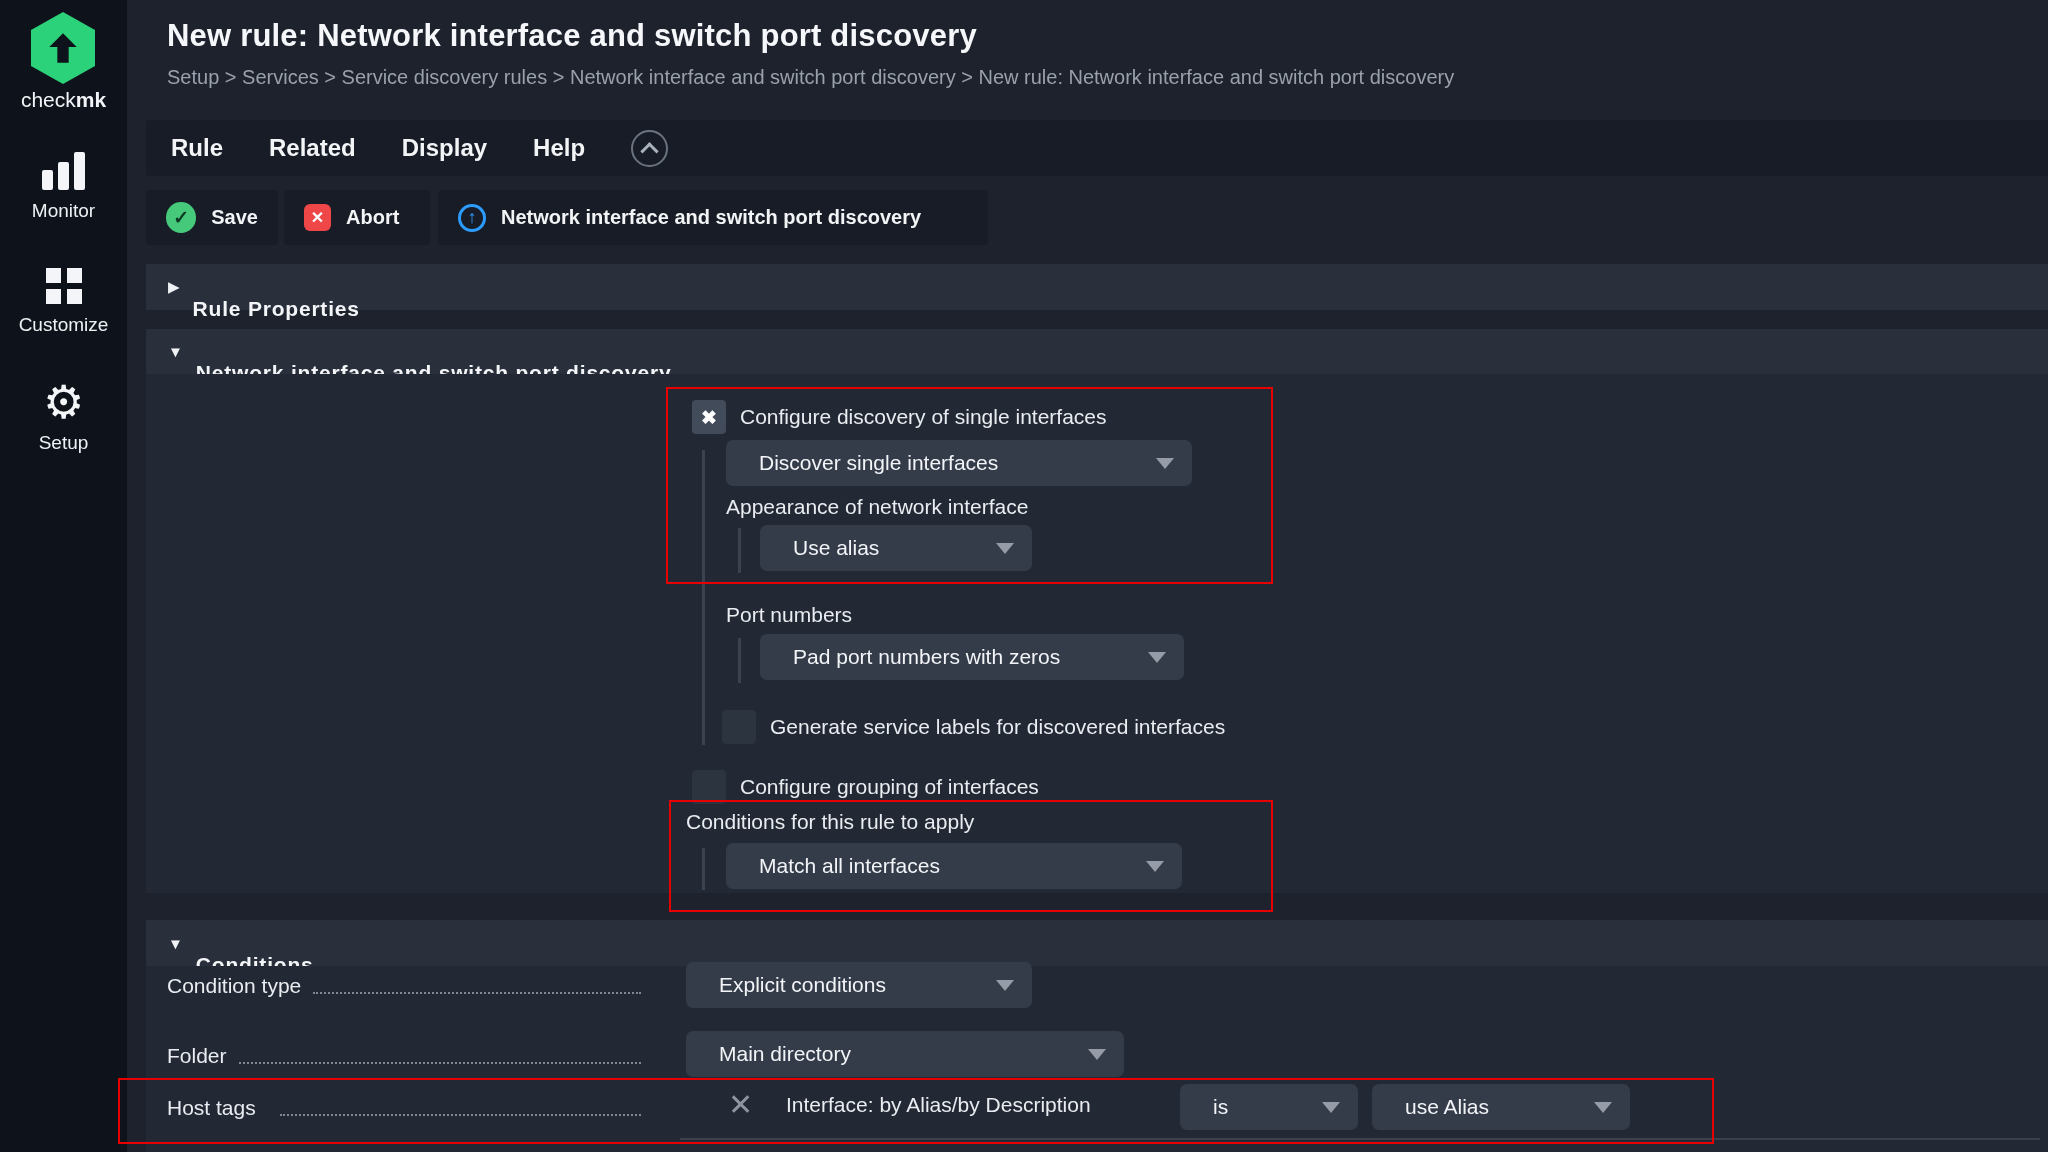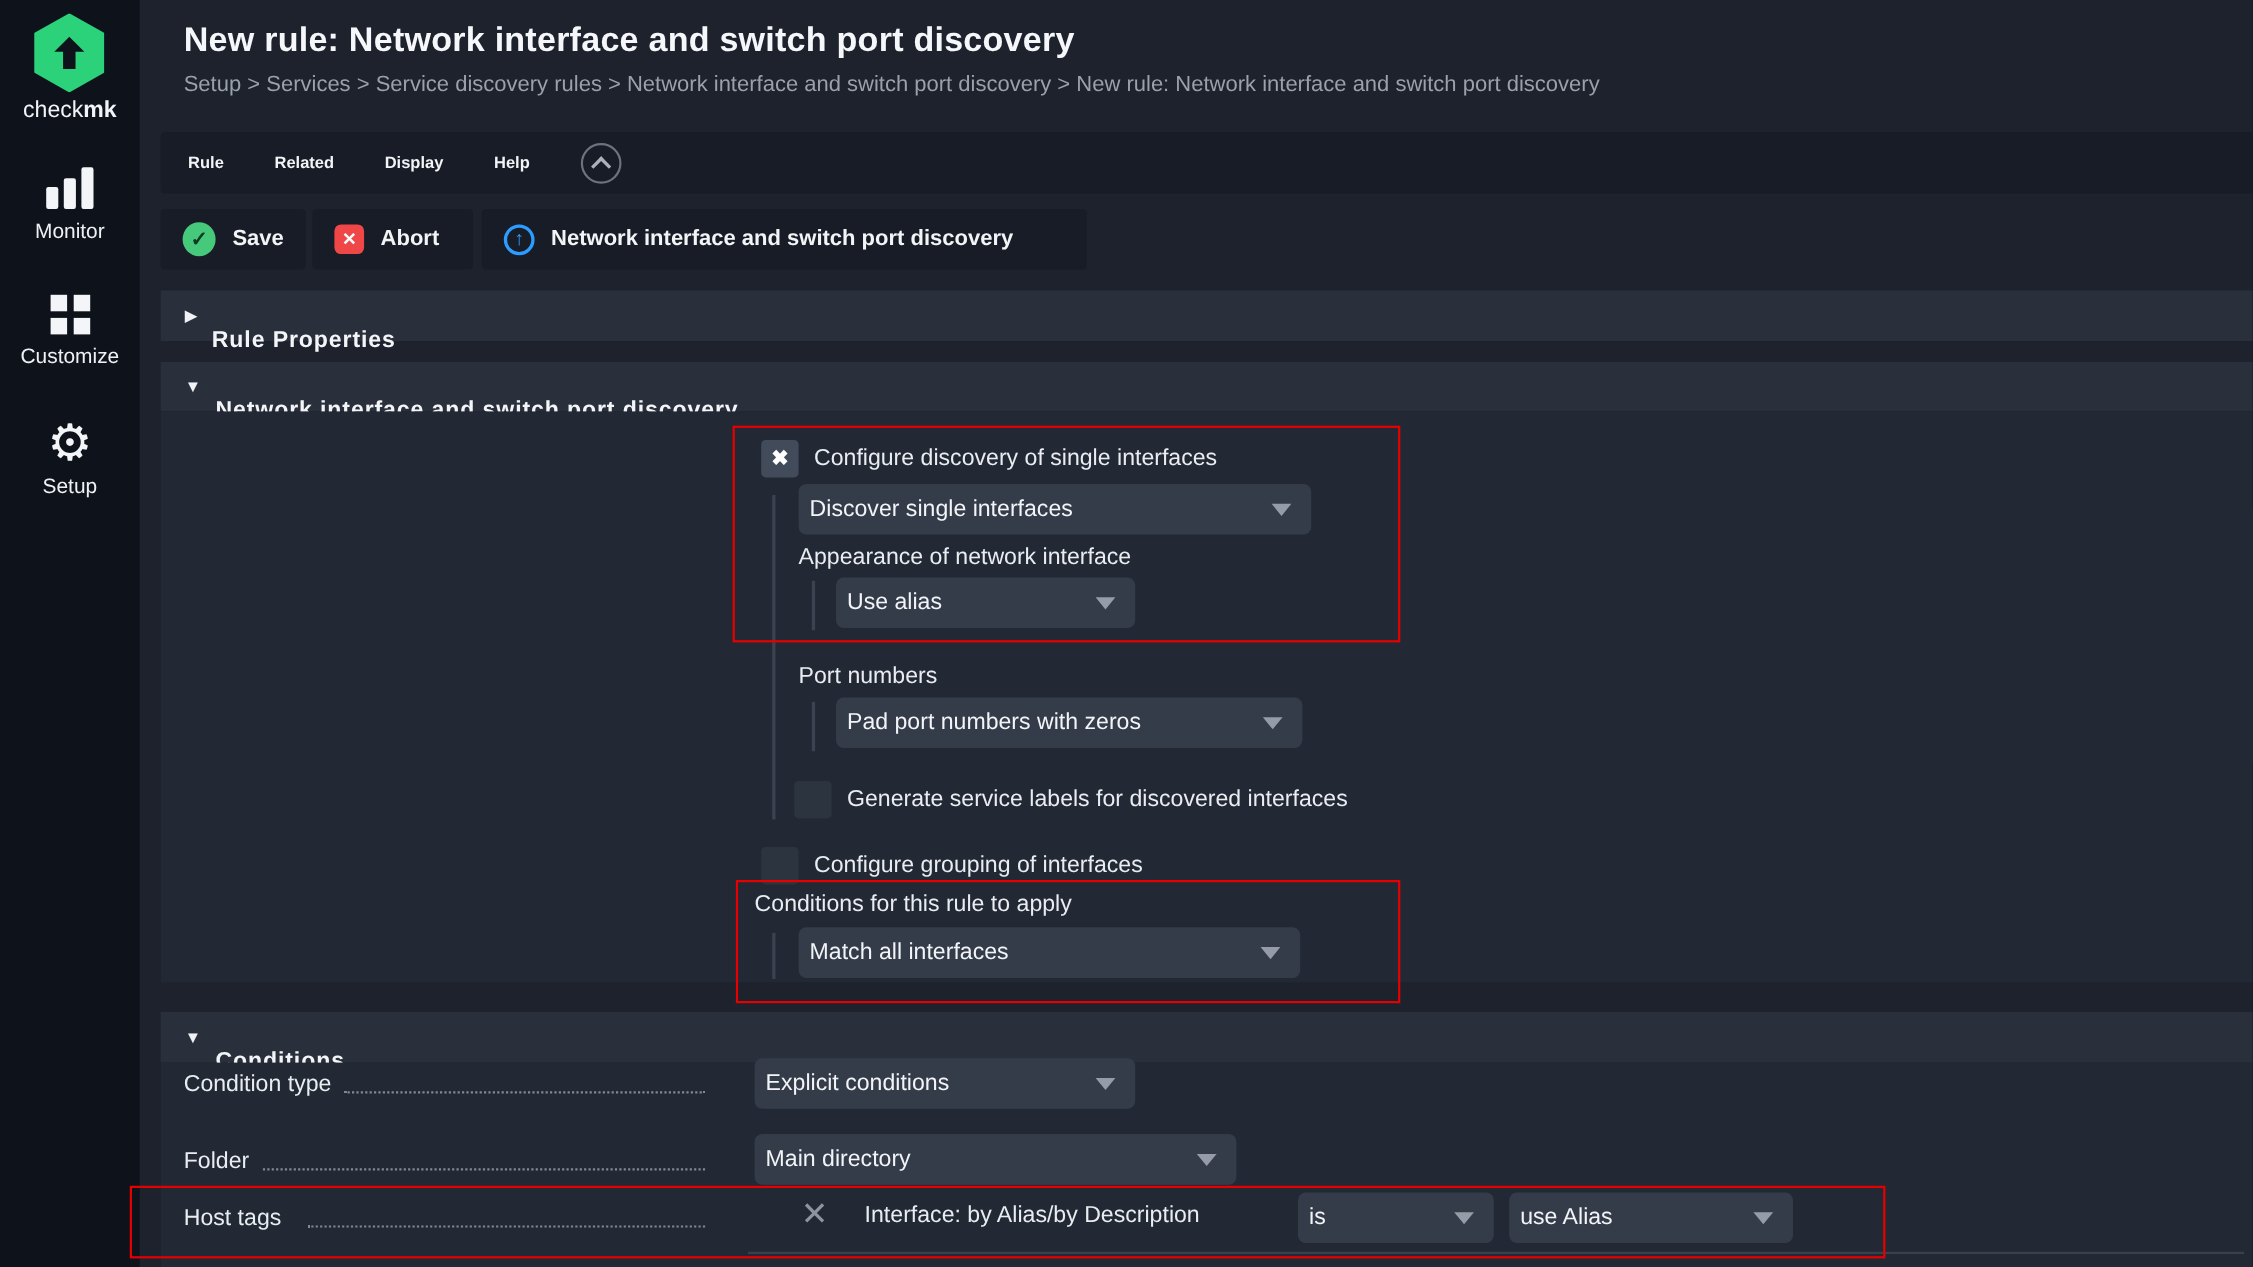--- a/index.html
+++ b/index.html
@@ -23,21 +23,21 @@
   .ic-bars span{width:11px;background:#f3f5f8;border-radius:2px;display:block;}
   .ic-grid{display:grid;grid-template-columns:15px 15px;grid-template-rows:15px 15px;gap:6px;}
   .ic-grid span{background:#f3f5f8;display:block;}
   .ic-gear{font-family:"DejaVu Sans",sans-serif;font-size:46px;line-height:40px;color:#f3f5f8;}
   
   .page-title{position:absolute;left:167px;top:18px;font-size:31px;font-weight:700;color:#f5f7fa;letter-spacing:.2px;}
   .breadcrumb{position:absolute;left:167px;top:66px;font-size:20px;color:var(--c-dim);}
   
   .menubar{position:absolute;left:146px;top:120px;width:1902px;height:56px;background:var(--c-panel);
     border-radius:4px;display:flex;align-items:center;padding-left:25px;box-sizing:border-box;gap:46px;}
-  .menu-item{font-size:15px;font-weight:700;color:#f2f4f6;cursor:pointer;}
+  .menu-item{font-size:24px;font-weight:700;color:#f2f4f6;cursor:pointer;}
   .collapse-circle{width:33px;height:33px;border:2px solid #6b7380;border-radius:50%;
     display:flex;align-items:center;justify-content:center;cursor:pointer;}
   .chev-up{width:10px;height:10px;border-top:3px solid #aab1bb;border-right:3px solid #aab1bb;
     transform:rotate(-45deg) translate(-2px,2px);}
   
   .btn{position:absolute;top:190px;height:55px;background:var(--c-panel);border-radius:4px;
     display:flex;align-items:center;gap:15px;padding:0 20px;box-sizing:border-box;cursor:pointer;
     font-size:20px;font-weight:700;color:#f2f4f6;}
   .ic-save{width:31px;height:31px;border-radius:50%;background:var(--c-savegreen);color:#0d3a22;
     display:flex;align-items:center;justify-content:center;font-size:19px;font-weight:700;}
@@ -51,21 +51,21 @@
   .bar .tri{font-size:15px;color:#f0f2f5;}
   .bar .bar-label{font-size:21px;font-weight:700;color:#f3f5f8;letter-spacing:.8px;margin-top:43px;}
   .surface{position:absolute;left:146px;width:1902px;background:var(--c-content);}
   
   .checkbox{position:absolute;width:34px;height:34px;border-radius:4px;background:#2c3440;cursor:pointer;
     display:flex;align-items:center;justify-content:center;font-size:19px;font-weight:700;color:#fff;}
   .checkbox.checked{background:#424b5a;}
   .flabel{position:absolute;font-size:21px;color:#e9ecf0;display:flex;align-items:center;height:34px;white-space:nowrap;}
   .indent{position:absolute;width:3px;background:var(--c-line);}
   .dropdown{position:absolute;height:46px;background:var(--c-dd);border-radius:7px;display:flex;align-items:center;
-    justify-content:space-between;padding:0 18px 0 10px;box-sizing:border-box;cursor:pointer;}
+    justify-content:space-between;padding:0 18px 0 33px;box-sizing:border-box;cursor:pointer;}
   .dropdown .dd-text{font-size:21px;color:#f2f4f7;white-space:nowrap;}
   .dd-arrow{width:0;height:0;border-left:9px solid transparent;border-right:9px solid transparent;
     border-top:11px solid #959ca7;margin-left:24px;}
   
   .cond-row{position:absolute;left:167px;width:478px;height:36px;display:flex;align-items:center;}
   .cond-label{font-size:21px;color:#e9ecf0;white-space:nowrap;}
   .leader{flex:1;border-bottom:2px dotted #818894;margin:0 4px 0 12px;height:14px;}
   .remove-x{position:absolute;font-size:30px;color:#8d95a1;line-height:34px;cursor:pointer;}
   .divider{position:absolute;height:2px;background:#3a414d;}
   .annot{position:absolute;border:2px solid var(--c-annot);pointer-events:none;}

